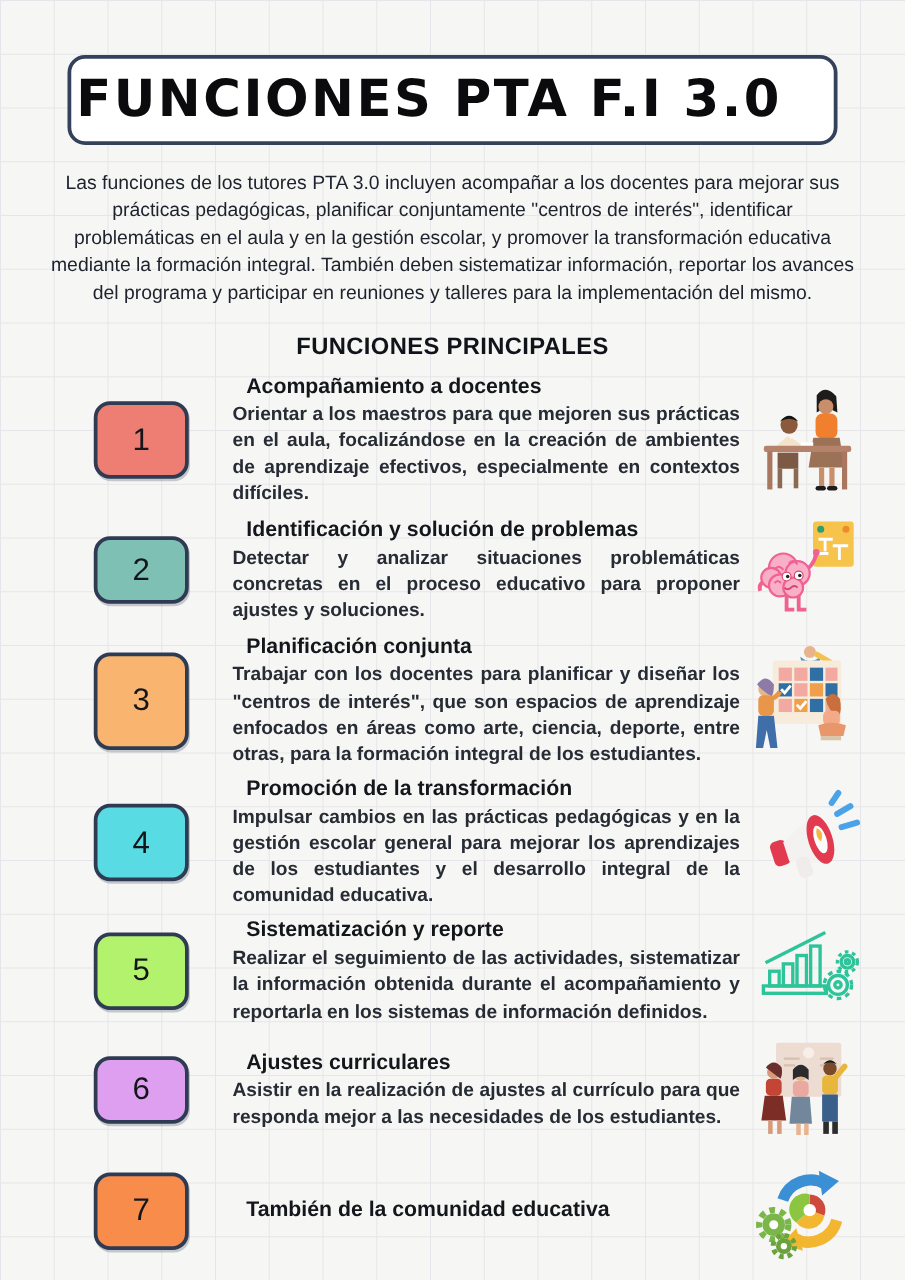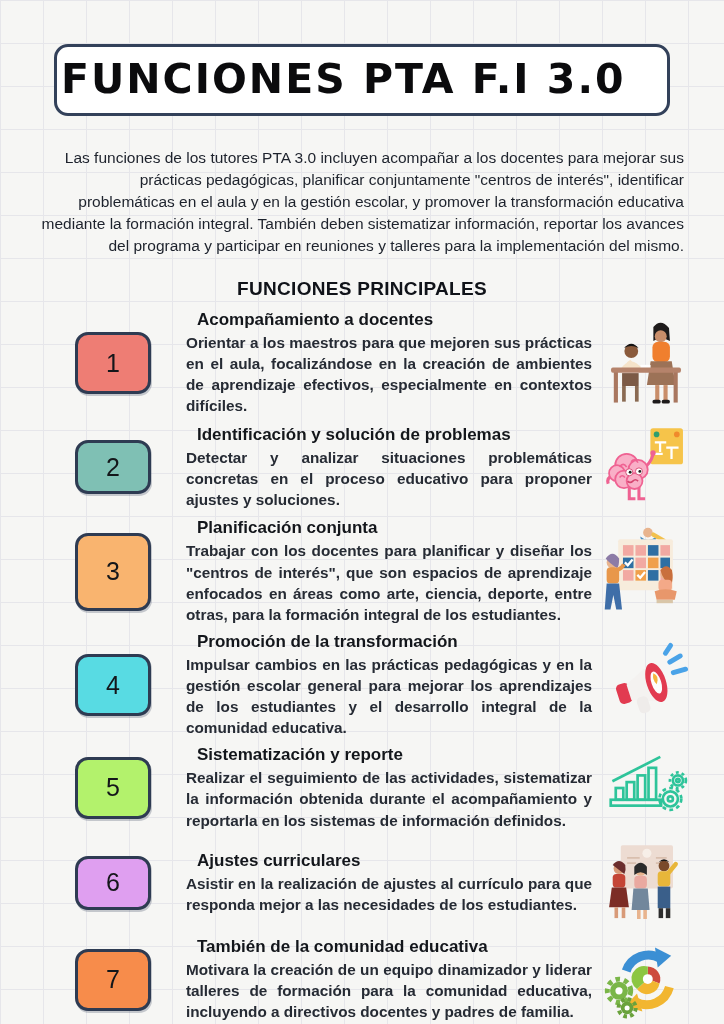--- a/index.html
+++ b/index.html
@@ -25,22 +25,22 @@
   }
   .title-box h1 {
     font-family: "DejaVu Sans", sans-serif;
     font-size: 41px;
     font-weight: 900;
     letter-spacing: 2px;
     color: #0b0b0d;
     white-space: nowrap;
   }
   .intro {
-    margin: 31px 40px 0;
-    text-align: right;
+    margin: 20px 40px 0;
+    text-align: center;
     font-size: 15.5px;
     line-height: 1.42;
     color: #1d222c;
   }
   .section-heading {
     margin-top: 21px;
     text-align: center;
     font-size: 19px;
     font-weight: bold;
     letter-spacing: 0.3px;
@@ -288,21 +288,20 @@
       </svg>
     </div>
   </div>
 
   <div class="row">
     <div class="num-col">
         <div class="num-box" style="background-color: rgb(247, 140, 75);">7</div>
       </div>
     <div class="text-col">
       <h3>También de la comunidad educativa</h3>
-      <p>Motivara la creación de un equipo dinamizador y liderar talleres de formación para la comunidad educativa, incluyendo a directivos docentes y padres de familia.</p>
     </div>
     <div class="art-col">
       <svg width="96" height="90" viewBox="0 0 100 100">
         <path d="M28 40 A26 26 0 0 1 66 26" stroke="#3b8fd4" stroke-width="10" fill="none"></path>
         <path d="M60 14 l18 9 -15 13 z" fill="#3b8fd4"></path>
         <path d="M76 58 A26 26 0 0 1 38 74" stroke="#f2b630" stroke-width="10" fill="none"></path>
         <path d="M46 85 l-19 -6 13 -14 z" fill="#f2b630"></path>
         <circle cx="52" cy="49" r="14" fill="#ffffff"></circle>
         <path d="M52 49 L52 35 A14 14 0 0 1 65 54 z" fill="#cd4a3d"></path>
         <path d="M52 49 L65 54 A14 14 0 0 1 40 60 z" fill="#f2b630"></path>

